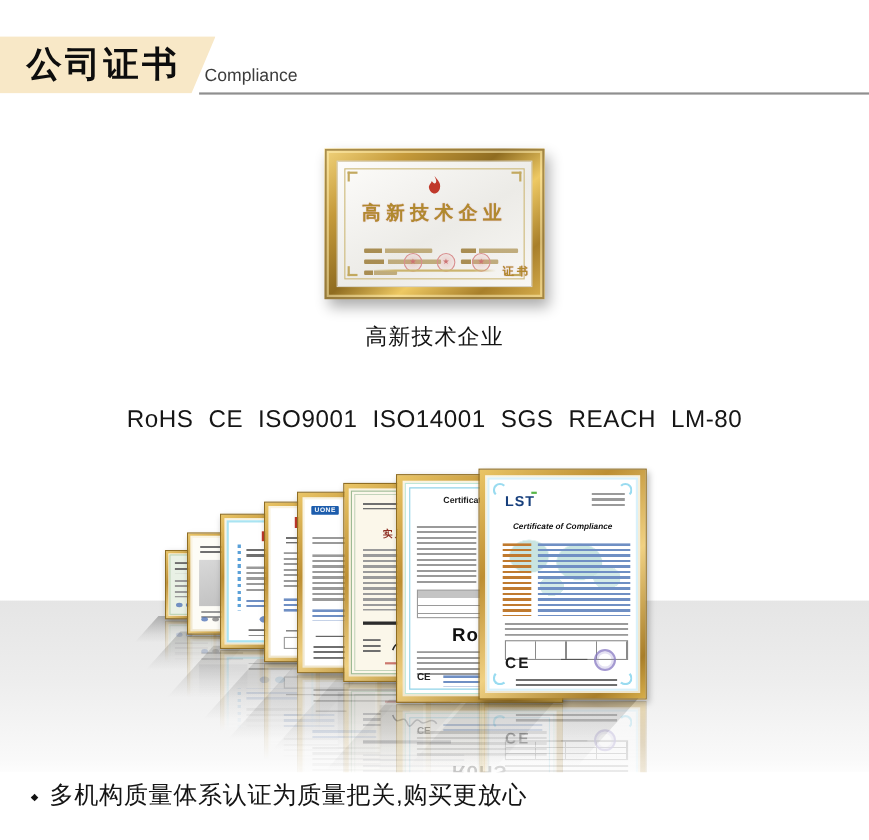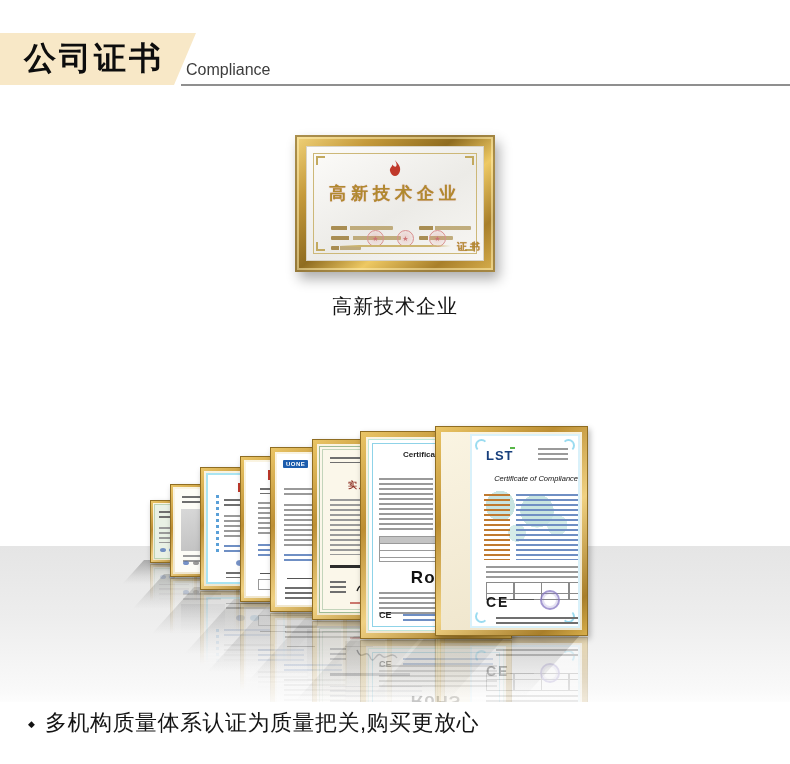--- a/index.html
+++ b/index.html
@@ -86,25 +86,25 @@
   .patent-title { position:absolute; font-size:9px; font-weight:bold; color:#8e2f23; letter-spacing:2px; }
   .bar-dark { position:absolute; height:3px; background:#2c2c2c; }
   .red-line { position:absolute; height:2px; background:#c0584f; opacity:.8; }
 
   .c7 .paper { border:1px solid #bfe6d8; box-shadow:inset 0 0 0 3px #fff, inset 0 0 0 4px #8fd3e8; }
   .tbl { position:absolute; border:1px solid #9a9a9a;
     background-image:linear-gradient(180deg,#c4c4c4 0 26%,transparent 26%),repeating-linear-gradient(180deg,transparent 0 25%,#9a9a9a 25% 29%); }
   .rohs-big { position:absolute; width:100%; text-align:center; font-size:17px; font-weight:bold; color:#111; letter-spacing:1px; }
   .ce-sm { position:absolute; font-weight:bold; color:#222; }
 
-  .c8 .paper { border:2px solid #d9f1fa;margin-left:27px; }
+  .c8 .paper { border:2px solid #d9f1fa; }
   .swirl { position:absolute; width:13px; height:13px; border:2px solid #8fd8ef; border-radius:50%; border-right-color:transparent; border-bottom-color:transparent; opacity:.9; }
   .lst-logo { position:absolute; font-size:13px; font-weight:bold; color:#173f7c; letter-spacing:1px; }
   .lst-tick { position:absolute; width:5px; height:2px; background:#57b647; }
-  .lst-title { position:absolute; width:100%; text-align:right; font-size:7.5px; font-weight:normal; font-style:italic; color:#101010; }
+  .lst-title { position:absolute; width:100%; text-align:center; font-size:7.5px; font-weight:bold; font-style:italic; color:#101010; }
   .map { position:absolute; left:8%; right:6%; top:26%; height:34%; opacity:.85;
     background:radial-gradient(ellipse 26% 38% at 22% 32%,#bfe0dc 0 60%,transparent 61%),
                radial-gradient(ellipse 30% 42% at 62% 40%,#bfe0dc 0 60%,transparent 61%),
                radial-gradient(ellipse 18% 26% at 84% 62%,#cde8e4 0 60%,transparent 61%),
                radial-gradient(ellipse 16% 22% at 40% 74%,#cde8e4 0 60%,transparent 61%); }
   .kv-lbl { background-image:repeating-linear-gradient(180deg,#c07a2f 0 2px,transparent 2px 5px); }
   .tbl2 { position:absolute; border:1px solid #8a8a8a;
     background-image:repeating-linear-gradient(90deg,transparent 0 24%,#8a8a8a 24% 25%),repeating-linear-gradient(180deg,transparent 0 30%,#8a8a8a 30% 34%); }
   .ce-big { position:absolute; font-size:14px; font-weight:bold; color:#1a1a1a; letter-spacing:2px; }
   .stamp { position:absolute; width:20px; height:20px; border:2px solid #8677c2; border-radius:50%;
@@ -151,20 +151,21 @@
       <div class="tl-row" style="left:112px; top:79px; width:52px;"></div>
       <div class="tl-row" style="left:112px; top:89px; width:34px;"></div>
       <div class="seal" style="left:60px; top:83px;">★</div>
       <div class="seal" style="left:90px; top:83px;">★</div>
       <div class="seal" style="left:122px; top:83px;">★</div>
       <div class="plaque-divider"></div>
     </div>
   </div>
 
   <div class="caption">高新技术企业</div>
+  <div class="standards">RoHS CE ISO9001 ISO14001 SGS REACH LM-80</div>
 
   <div class="stage">
     <div class="floor"></div>
 
     <div class="cert c1">
       <div class="mat" style="padding:1px;">
           <div class="paper">
         <div class="blk txl dark" style="left:4px; top:6px; width:26px; height:10px;"></div>
         <div class="blk txl" style="left:4px; top:22px; width:30px; height:16px;"></div>
         <div class="oval" style="left:5px; bottom:6px;"></div>

